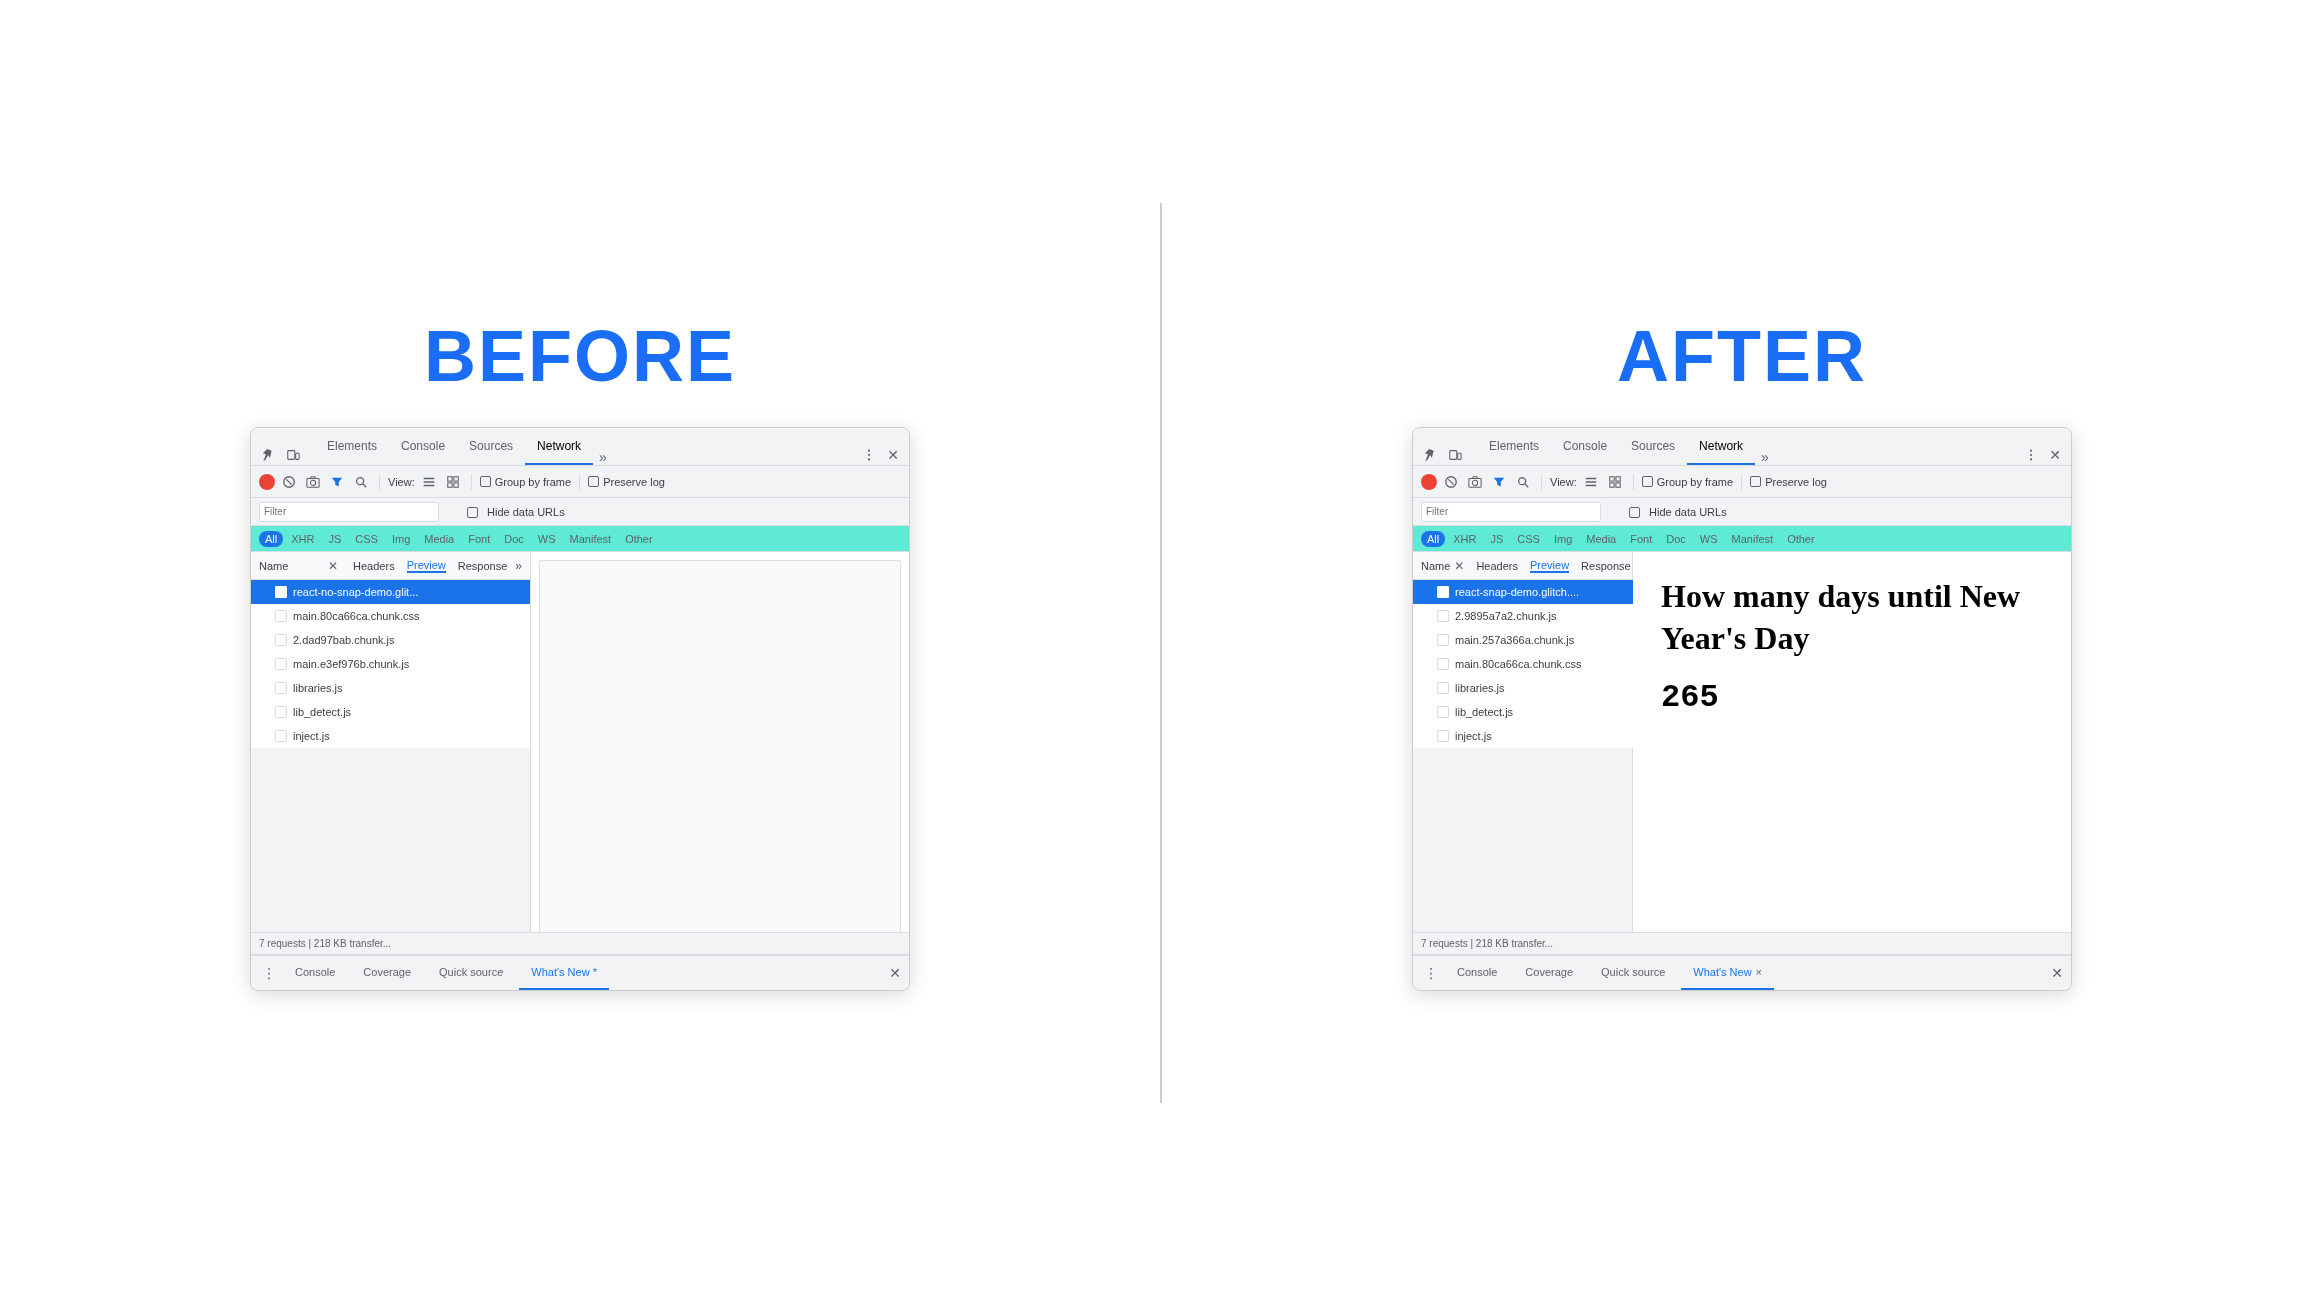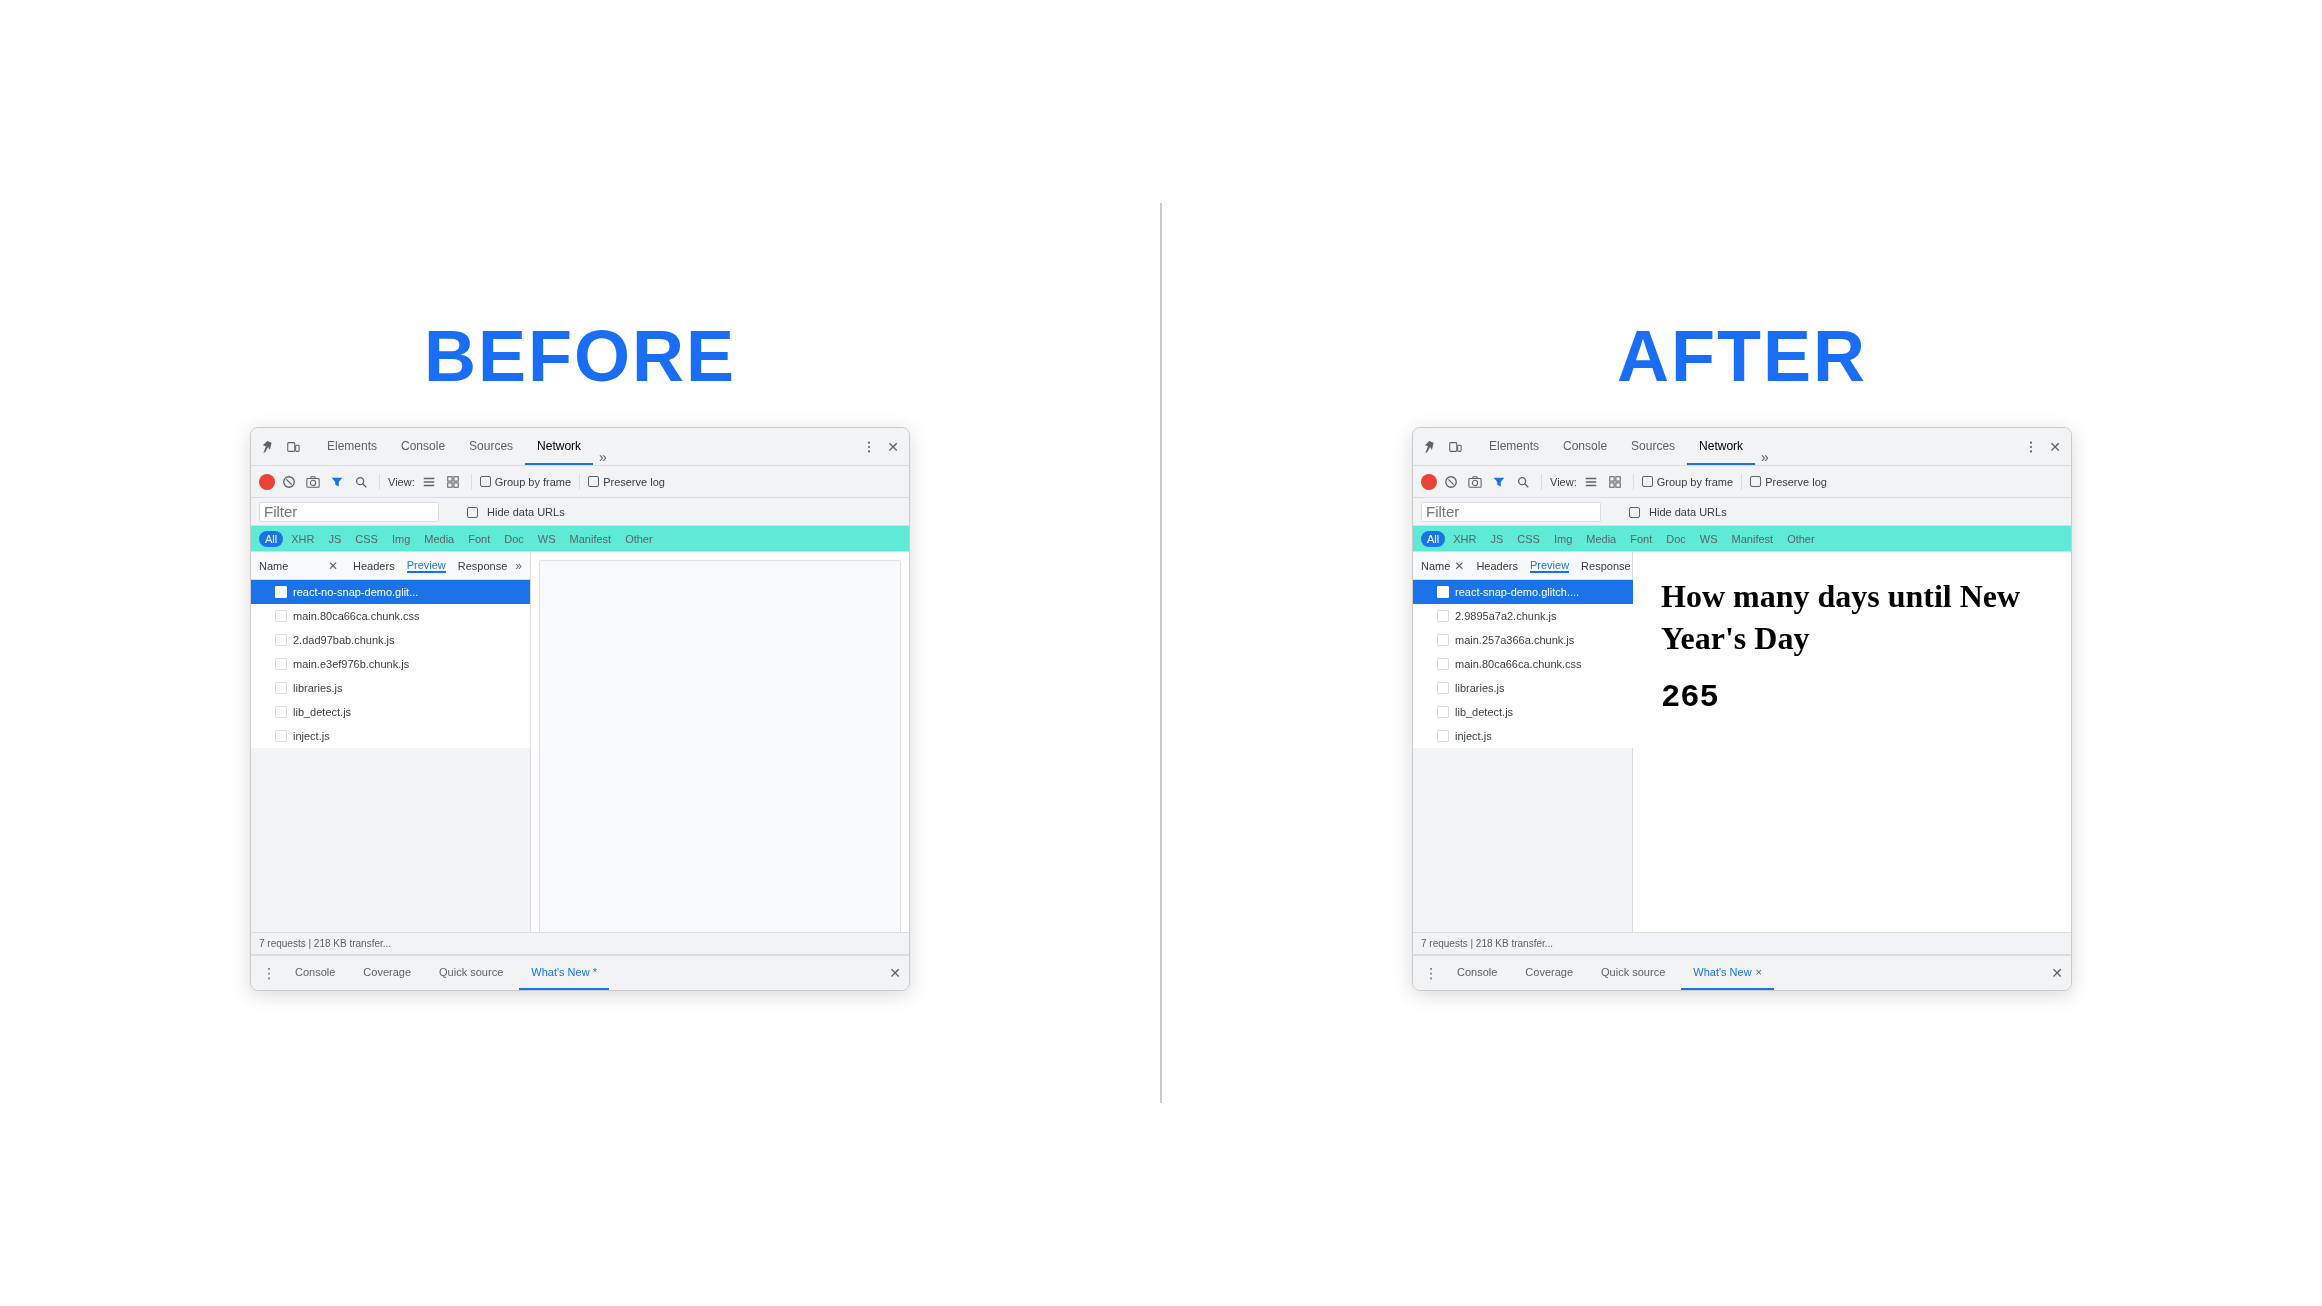--- a/index.html
+++ b/index.html
@@ -54,21 +54,21 @@
       border: 1px solid #ccc;
       box-shadow: 0 4px 20px rgba(0,0,0,0.15);
       overflow: hidden;
       font-family: -apple-system, BlinkMacSystemFont, 'Segoe UI', Arial, sans-serif;
     }
 
     
     .title-bar {
       background: #f1f3f4;
       display: flex;
-      align-items: center;
+      align-items: flex-end;
       padding: 0 8px;
       height: 38px;
       border-bottom: 1px solid #dadce0;
       gap: 4px;
     }
 
     .title-bar-icons {
       display: flex;
       gap: 4px;
       align-items: center;
@@ -203,21 +203,21 @@
       height: 28px;
       border-bottom: 1px solid #dadce0;
       gap: 8px;
     }
 
     .filter-input {
       width: 180px;
       height: 20px;
       border: 1px solid #dadce0;
       border-radius: 2px;
-      font-size: 15px;
+      font-size: 10px;
       padding: 0 4px;
       background: #fff;
       color: #3c4043;
       outline: none;
     }
 
     .filter-option {
       display: flex;
       align-items: flex-end;
       gap: 9px;

